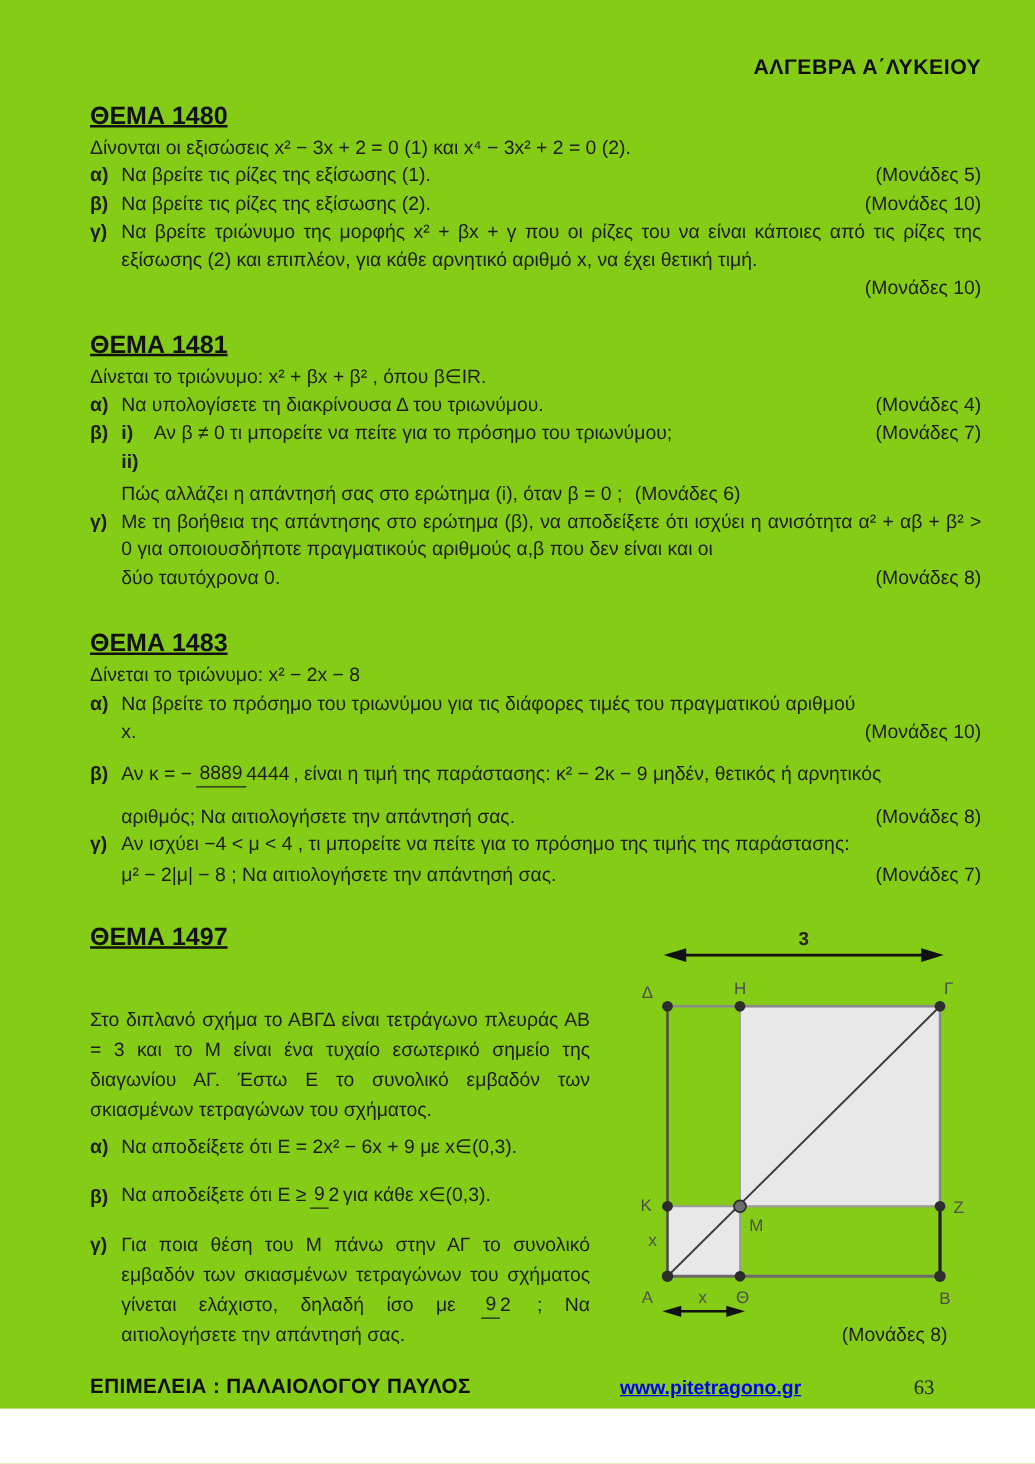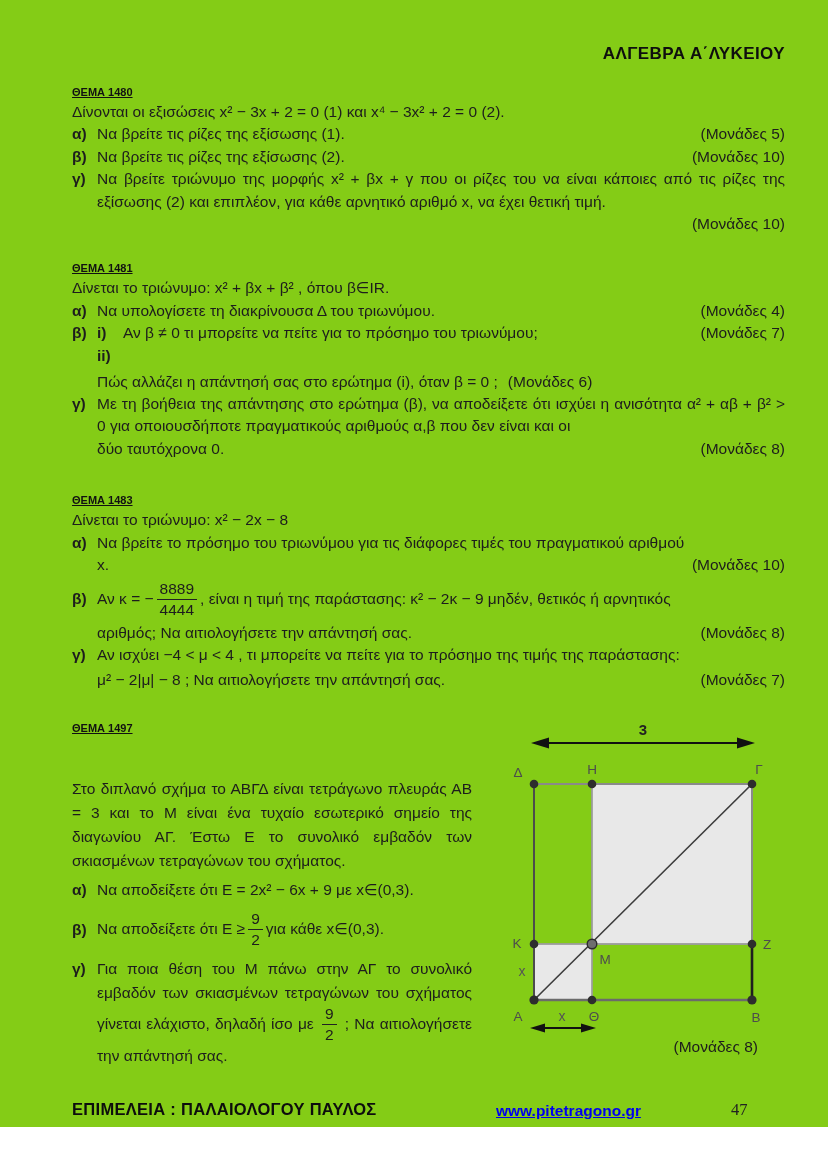--- a/index.html
+++ b/index.html
@@ -6,35 +6,35 @@
   html,body { background:#fff; }
   .page {
     position:relative; width:828px; height:1127px; background:#84cc16;
     font-family:"Liberation Sans", sans-serif; font-size:15.5px; color:#1d1d1d;
     overflow:hidden; margin:0 auto;
   }
   .content { padding:44px 43px 0 72px; }
   .page-header { text-align:right; font-weight:700; font-size:17px; color:#0e0e0e; letter-spacing:.4px; }
 
   .theme { margin-top:18px; }
-  .theme-title { display:inline-block; font-weight:700; font-size:11px; text-decoration:underline; color:#111; margin-bottom:3px; }
+  .theme-title { display:inline-block; font-weight:700; font-size:20px; text-decoration:underline; color:#111; margin-bottom:3px; }
   .line { line-height:22.4px; }
   .item { display:flex; align-items:flex-start; line-height:22.4px; }
   .lbl { font-weight:700; flex:0 0 25px; }
   .lbl-sub { font-weight:700; flex:0 0 26px; }
   .ibody { flex:1 1 auto; min-width:0; }
   .row { display:flex; align-items:baseline; }
   .row .t { flex:1 1 auto; }
   .pts { margin-left:auto; white-space:nowrap; padding-left:10px; }
   .just { text-align:justify; }
   .lastline { display:flex; align-items:baseline; }
   .ptsline { display:flex; }
 
   .fracline { display:flex; align-items:center; min-height:45px; flex-wrap:wrap; }
-  .frac { display:inline-flex; flex-direction:column; text-align:center; vertical-align:middle; margin:0 3px; }
+  .frac { display:inline-flex; text-align:center; vertical-align:middle; margin:0 3px; }
   .frac .num { line-height:18px; border-bottom:1.6px solid #222; padding:0 3px 1px; }
   .frac .den { line-height:18px; padding-top:1px; }
 
   .t1497 { display:flex; margin-top:26px; }
   .t1497-left { width:400px; flex:0 0 400px; }
   .t1497-left .line { line-height:24px;margin-top:40px; }
   .t1497-left .item { line-height:24px; }
   .t1497-right { flex:1 1 auto; padding-left:28px; padding-top:0px; }
   .t1497 .g-body { line-height:24px; }
   .sp8 { margin-top:5px; }
@@ -258,15 +258,15 @@
 
           <text class="fig-pts" x="258" y="334" text-anchor="end">(Μονάδες 8)</text>
         </svg>
       </div>
     </section>
   </div>
 
   <div class="footer">
     <span class="editor">ΕΠΙΜΕΛΕΙΑ : ΠΑΛΑΙΟΛΟΓΟΥ ΠΑΥΛΟΣ</span>
     <a class="site">www.pitetragono.gr</a>
-    <span class="pageno">47</span>
+    <span class="pageno">63</span>
   </div>
 </div>
 
 </body></html>

